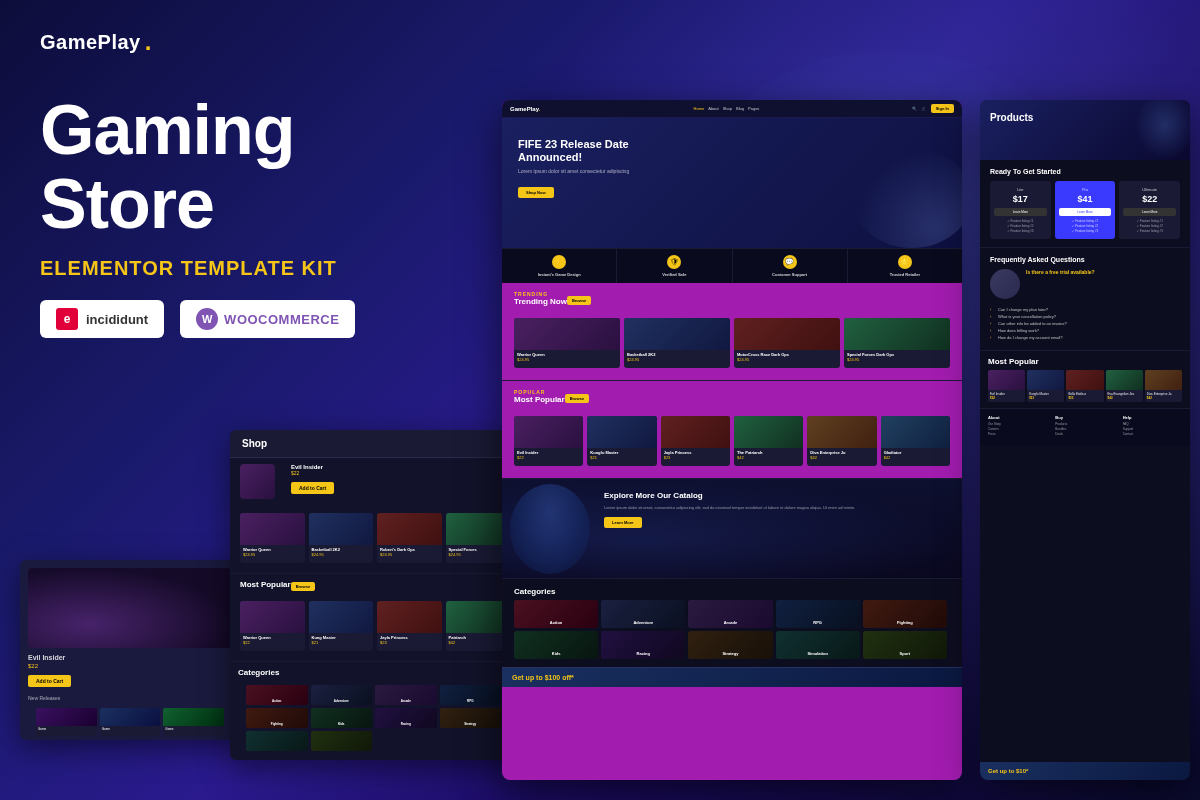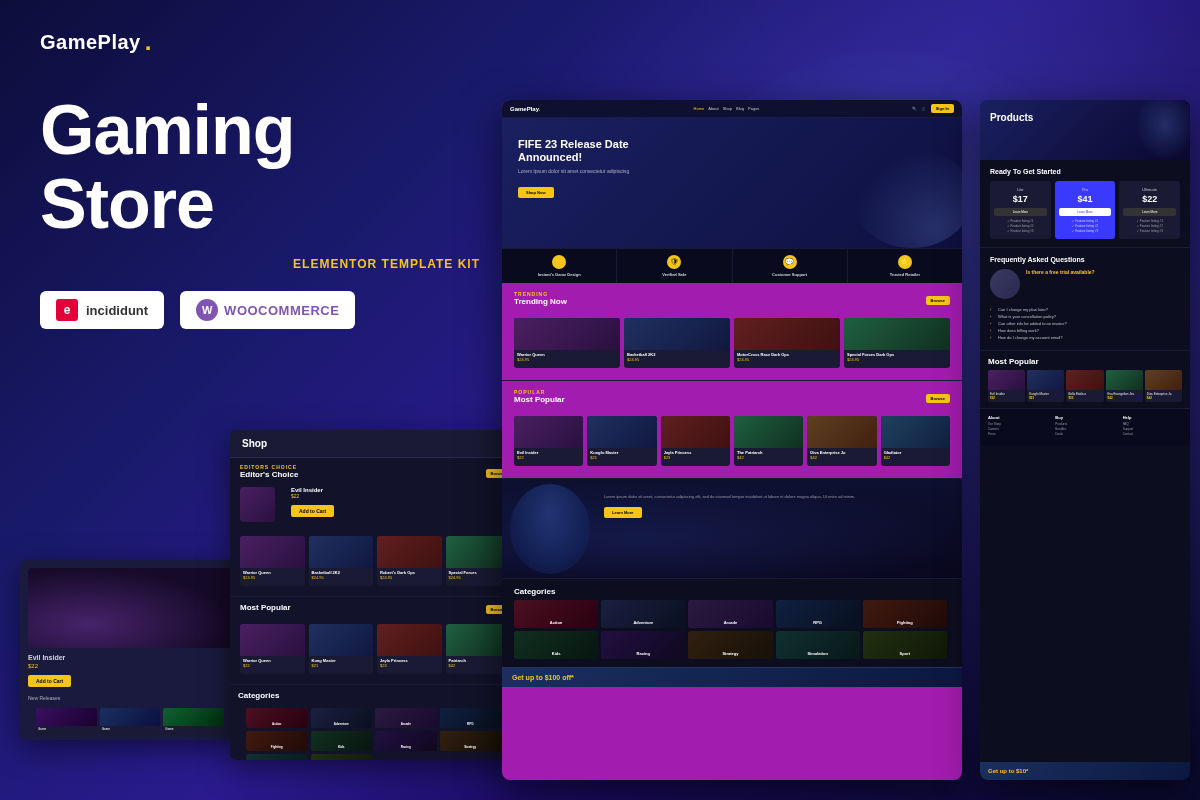--- a/index.html
+++ b/index.html
@@ -78,26 +78,25 @@
       font-size: 70px;
       font-weight: 900;
       color: #ffffff;
       line-height: 1.05;
       margin-bottom: 16px;
       letter-spacing: -1px;
     }
 
     .subtitle-kit {
       color: #f5c518;
-      font-size: 12px;
+      font-size: 20px;
       font-weight: 700;
       letter-spacing: 1px;
       text-transform: uppercase;
       margin-bottom: 6px;
-      text-align: right;
     }
 
     .subtitle-pages {
       color: #ffffff;
       font-size: 18px;
       font-weight: 700;
       letter-spacing: 1px;
       text-transform: uppercase;
       margin-bottom: 30px;
     }
@@ -321,21 +320,21 @@
       color: #f5c518;
       font-size: 4px;
     }
 
     .section-inner {
       padding: 8px 12px;
     }
 
     .section-header-row {
       display: flex;
-      justify-content: space-between;
+      justify-content: flex-start;
       align-items: center;
       margin-bottom: 4px;
     }
 
     .more-btn {
       background: #f5c518;
       color: #000;
       font-size: 4px;
       font-weight: 700;
       padding: 2px 5px;
@@ -920,27 +919,20 @@
     </div>
   </div>
 </div>
 
 <div class="panel-shop">
   <div class="shop-panel-header">
     <div class="shop-title">Shop</div>
   </div>
 
   <div class="shop-section">
-    <div class="section-header-row">
-      <div>
-        <div class="section-label">EDITORS CHOICE</div>
-        <div class="section-title-small">Editor's Choice</div>
-      </div>
-      <div class="more-btn">Browse</div>
-    </div>
 
     <div style="display:flex; gap:8px; margin-bottom:6px;">
       <div class="product-person"></div>
       <div>
         <div class="product-name">Evil Insider</div>
         <div class="product-price">$22</div>
         <div class="buy-btn">Add to Cart</div>
       </div>
     </div>
 
@@ -1185,20 +1177,21 @@
           <div class="game-card-price">$42</div>
         </div>
       </div>
     </div>
   </div>
 
   <div class="explore-section">
     <div class="explore-bg"></div>
     <div class="explore-person"></div>
     <div class="explore-content">
+      <div class="explore-title">Explore More Our Catalog</div>
       <div class="explore-text">Lorem ipsum dolor sit amet, consectetur adipiscing elit, sed do eiusmod tempor incididunt ut labore et dolore magna aliqua. Ut enim ad minim.</div>
       <div class="explore-btn">Learn More</div>
     </div>
   </div>
 
   <div class="categories-section">
     <div class="section-title-small">Categories</div>
     <div class="categories-grid">
       <div class="category-item">
         <div class="category-bg" style="background: linear-gradient(135deg, #4a1020, #2a0010);"></div>

